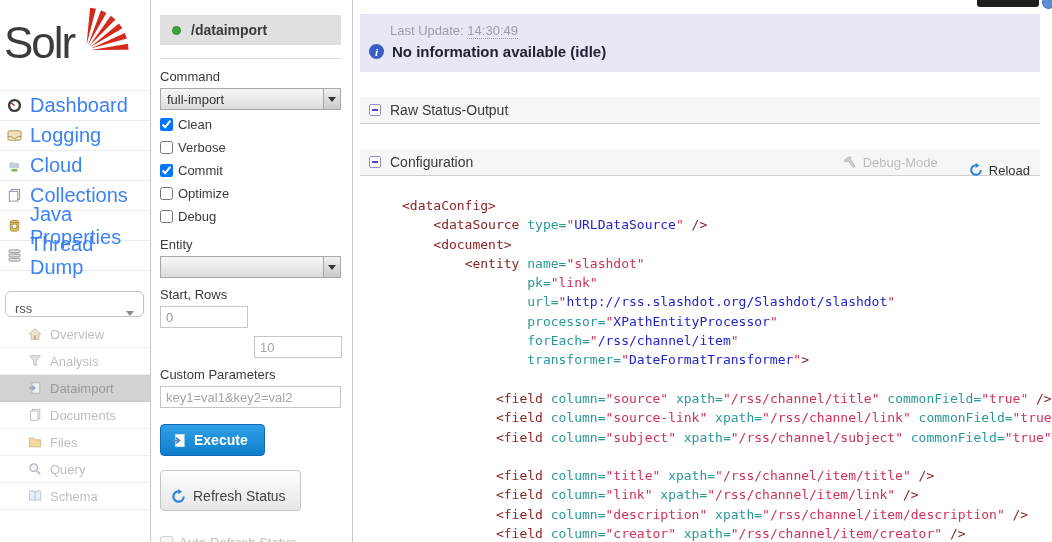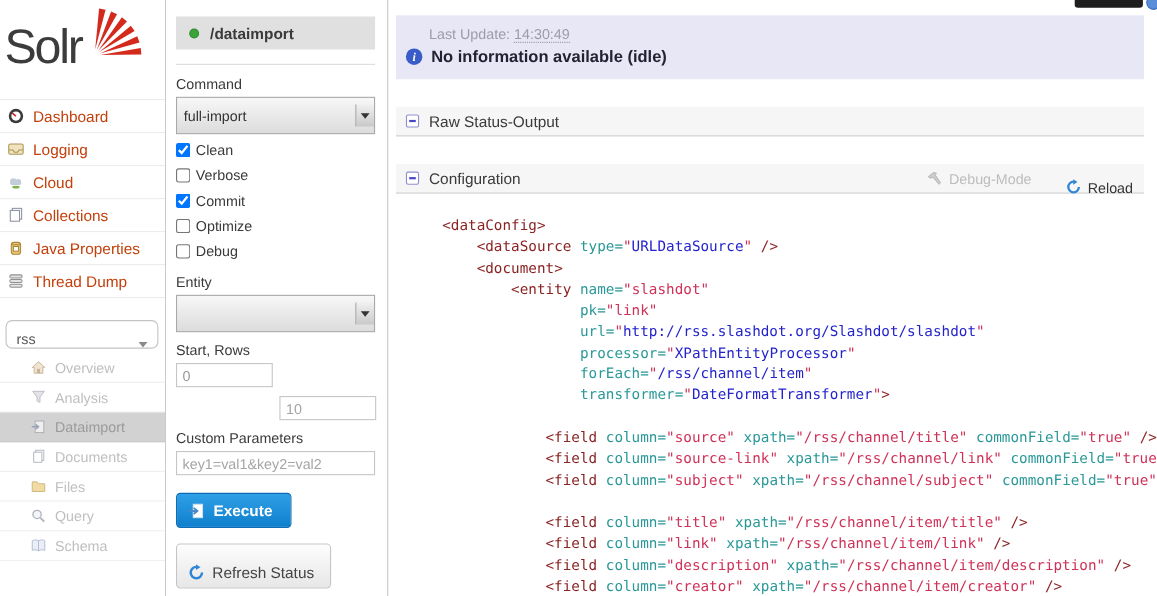--- a/index.html
+++ b/index.html
@@ -9,21 +9,21 @@
 
   
   #sidebar { position:absolute; left:0; top:0; width:151px; height:542px;
              border-right:1px solid #c9c9c9; background:#fff; }
   .logo { position:relative; height:90px; }
   .logo-text { position:absolute; left:4px; top:18px; font-size:44px; color:#3c3c3c;
                letter-spacing:-2px; font-weight:400; }
   .logo-burst { position:absolute; left:80px; top:2px; }
   .nav { list-style:none; border-top:1px solid #ececec; }
   .nav li { display:flex; align-items:center; gap:8px; height:30px; padding-left:6px;
-            border-bottom:1px solid #ececec; font-size:14px; color:#c2410c; cursor:pointer; }
+            border-bottom:1px solid #ececec; font-size:20px; color:#3b82f6; cursor:pointer; }
   .nav li .ic { width:16px; height:16px; display:flex; align-items:center; justify-content:center; flex:0 0 16px; }
   .core-select { margin:20px 6px 4px 5px; height:26px; border:1px solid #c4c4c4; border-radius:6px;
                  display:flex; align-items:flex-end; justify-content:space-between; padding:0 9px;
                  font-size:13px; color:#555; cursor:pointer; background:#fff; }
   .tri-down { width:0; height:0; border-left:4px solid transparent; border-right:4px solid transparent;
               border-top:5px solid #8a8a8a; }
   .subnav { list-style:none; }
   .subnav li { display:flex; align-items:center; gap:7px; height:27px; padding-left:27px;
                border-bottom:1px solid #efefef; font-size:13px; color:#bfbfbf; cursor:pointer; }
   .subnav li .ic { width:16px; height:16px; display:flex; align-items:center; justify-content:center;
@@ -31,21 +31,21 @@
   .subnav li.active { background:#d2d2d2; color:#9a9a9a; border-bottom:1px solid #c9c9c9; }
 
   
   #form-panel { position:absolute; left:151px; top:0; width:202px; height:542px;
                 border-right:1px solid #c9c9c9; padding:15px 11px 0 9px; background:#fff; }
   .handler { background:#e0e0e0; height:30px; display:flex; align-items:center;
              padding-left:12px; gap:10px; font-weight:bold; font-size:14px; color:#3a3a3a; }
   .dot { width:9px; height:9px; border-radius:50%; background:#3aa33a; border:1px solid #2e8b2e; }
   .divider { border:none; border-top:1px solid #dcdcdc; margin:13px 0 10px; }
   .form-label { display:block; font-size:13px; color:#3a3a3a; margin:9px 0 4px; }
-  .sel { height:34px; border:1px solid #a9a9a9; background:linear-gradient(#f7f7f7,#dcdcdc);
+  .sel { height:22px; border:1px solid #a9a9a9; background:linear-gradient(#f7f7f7,#dcdcdc);
          display:flex; align-items:center; justify-content:space-between; font-size:13px;
          color:#333; cursor:pointer; }
   .sel .sel-val { padding-left:6px; }
   .sel .arrow-box { width:17px; height:20px; border-left:1px solid #a9a9a9;
                     background:linear-gradient(#f0f0f0,#c9c9c9);
                     display:flex; align-items:center; justify-content:center; }
   .sel .arrow-box .tri-down { border-top-color:#333; }
   .cb-row { display:flex; align-items:center; gap:5px; height:23px; font-size:13px; color:#3a3a3a; }
   .cb-row input { width:13px; height:13px; }
   .gap8 { height:3px; }

